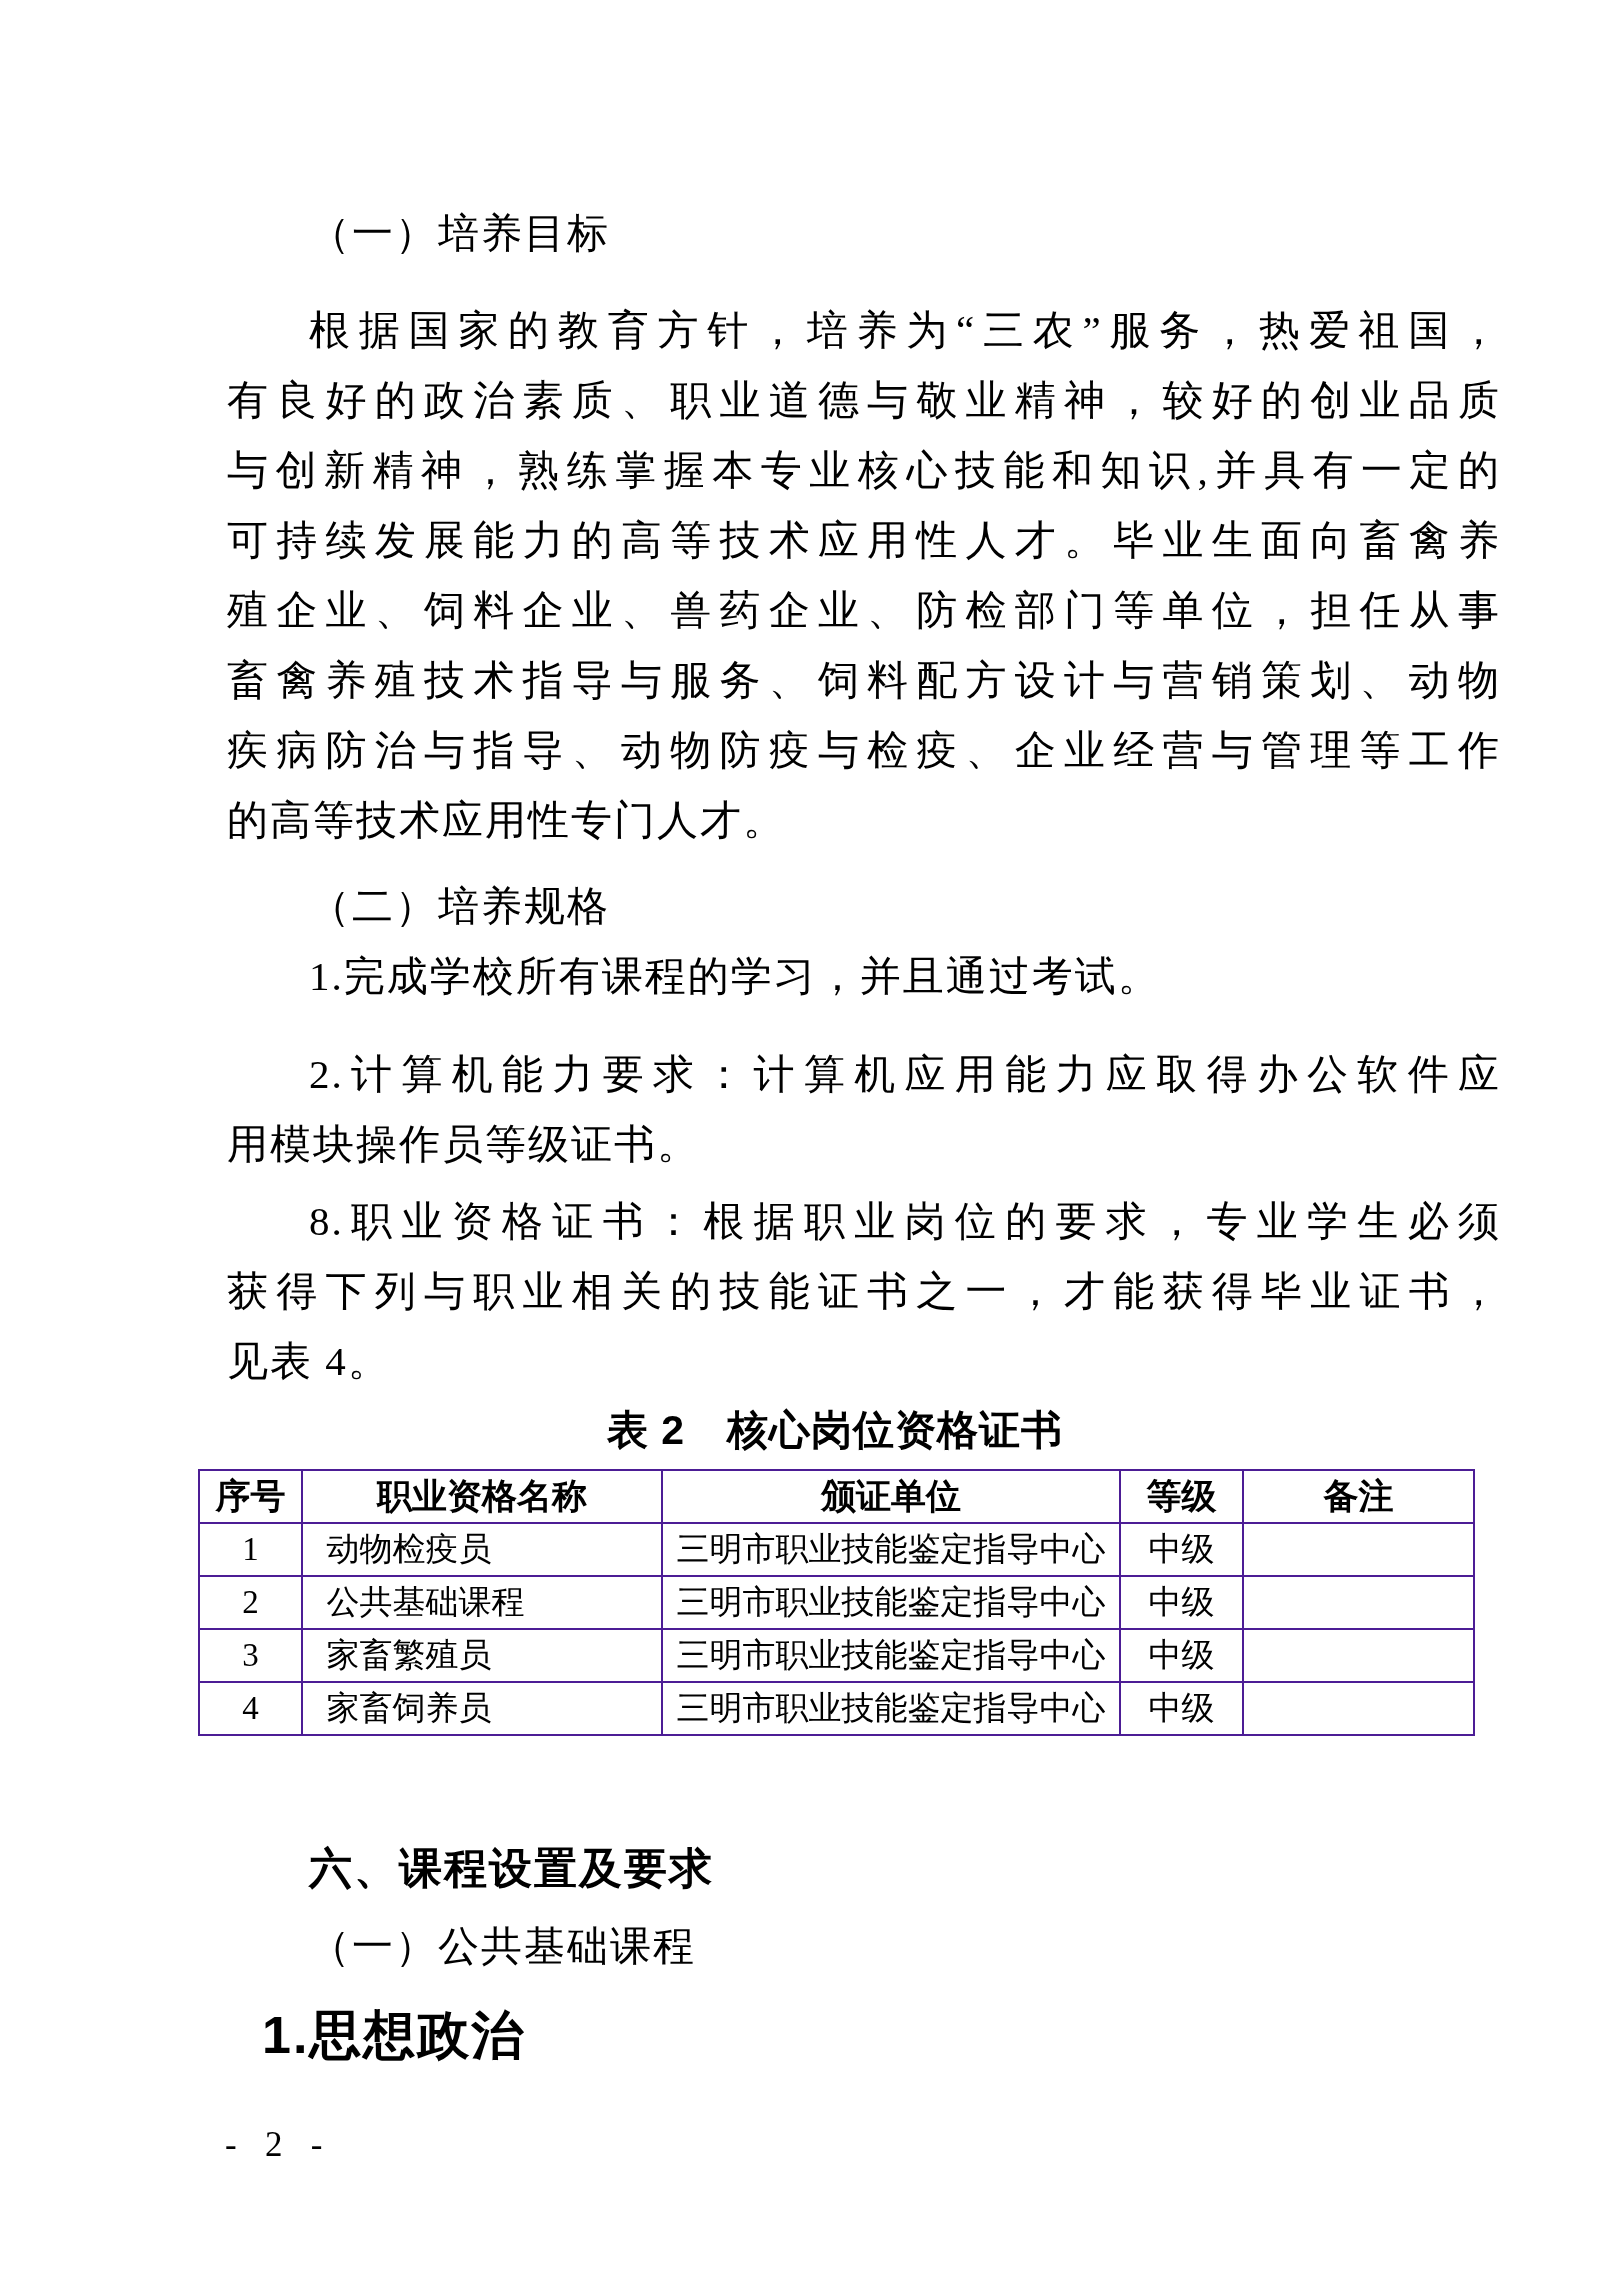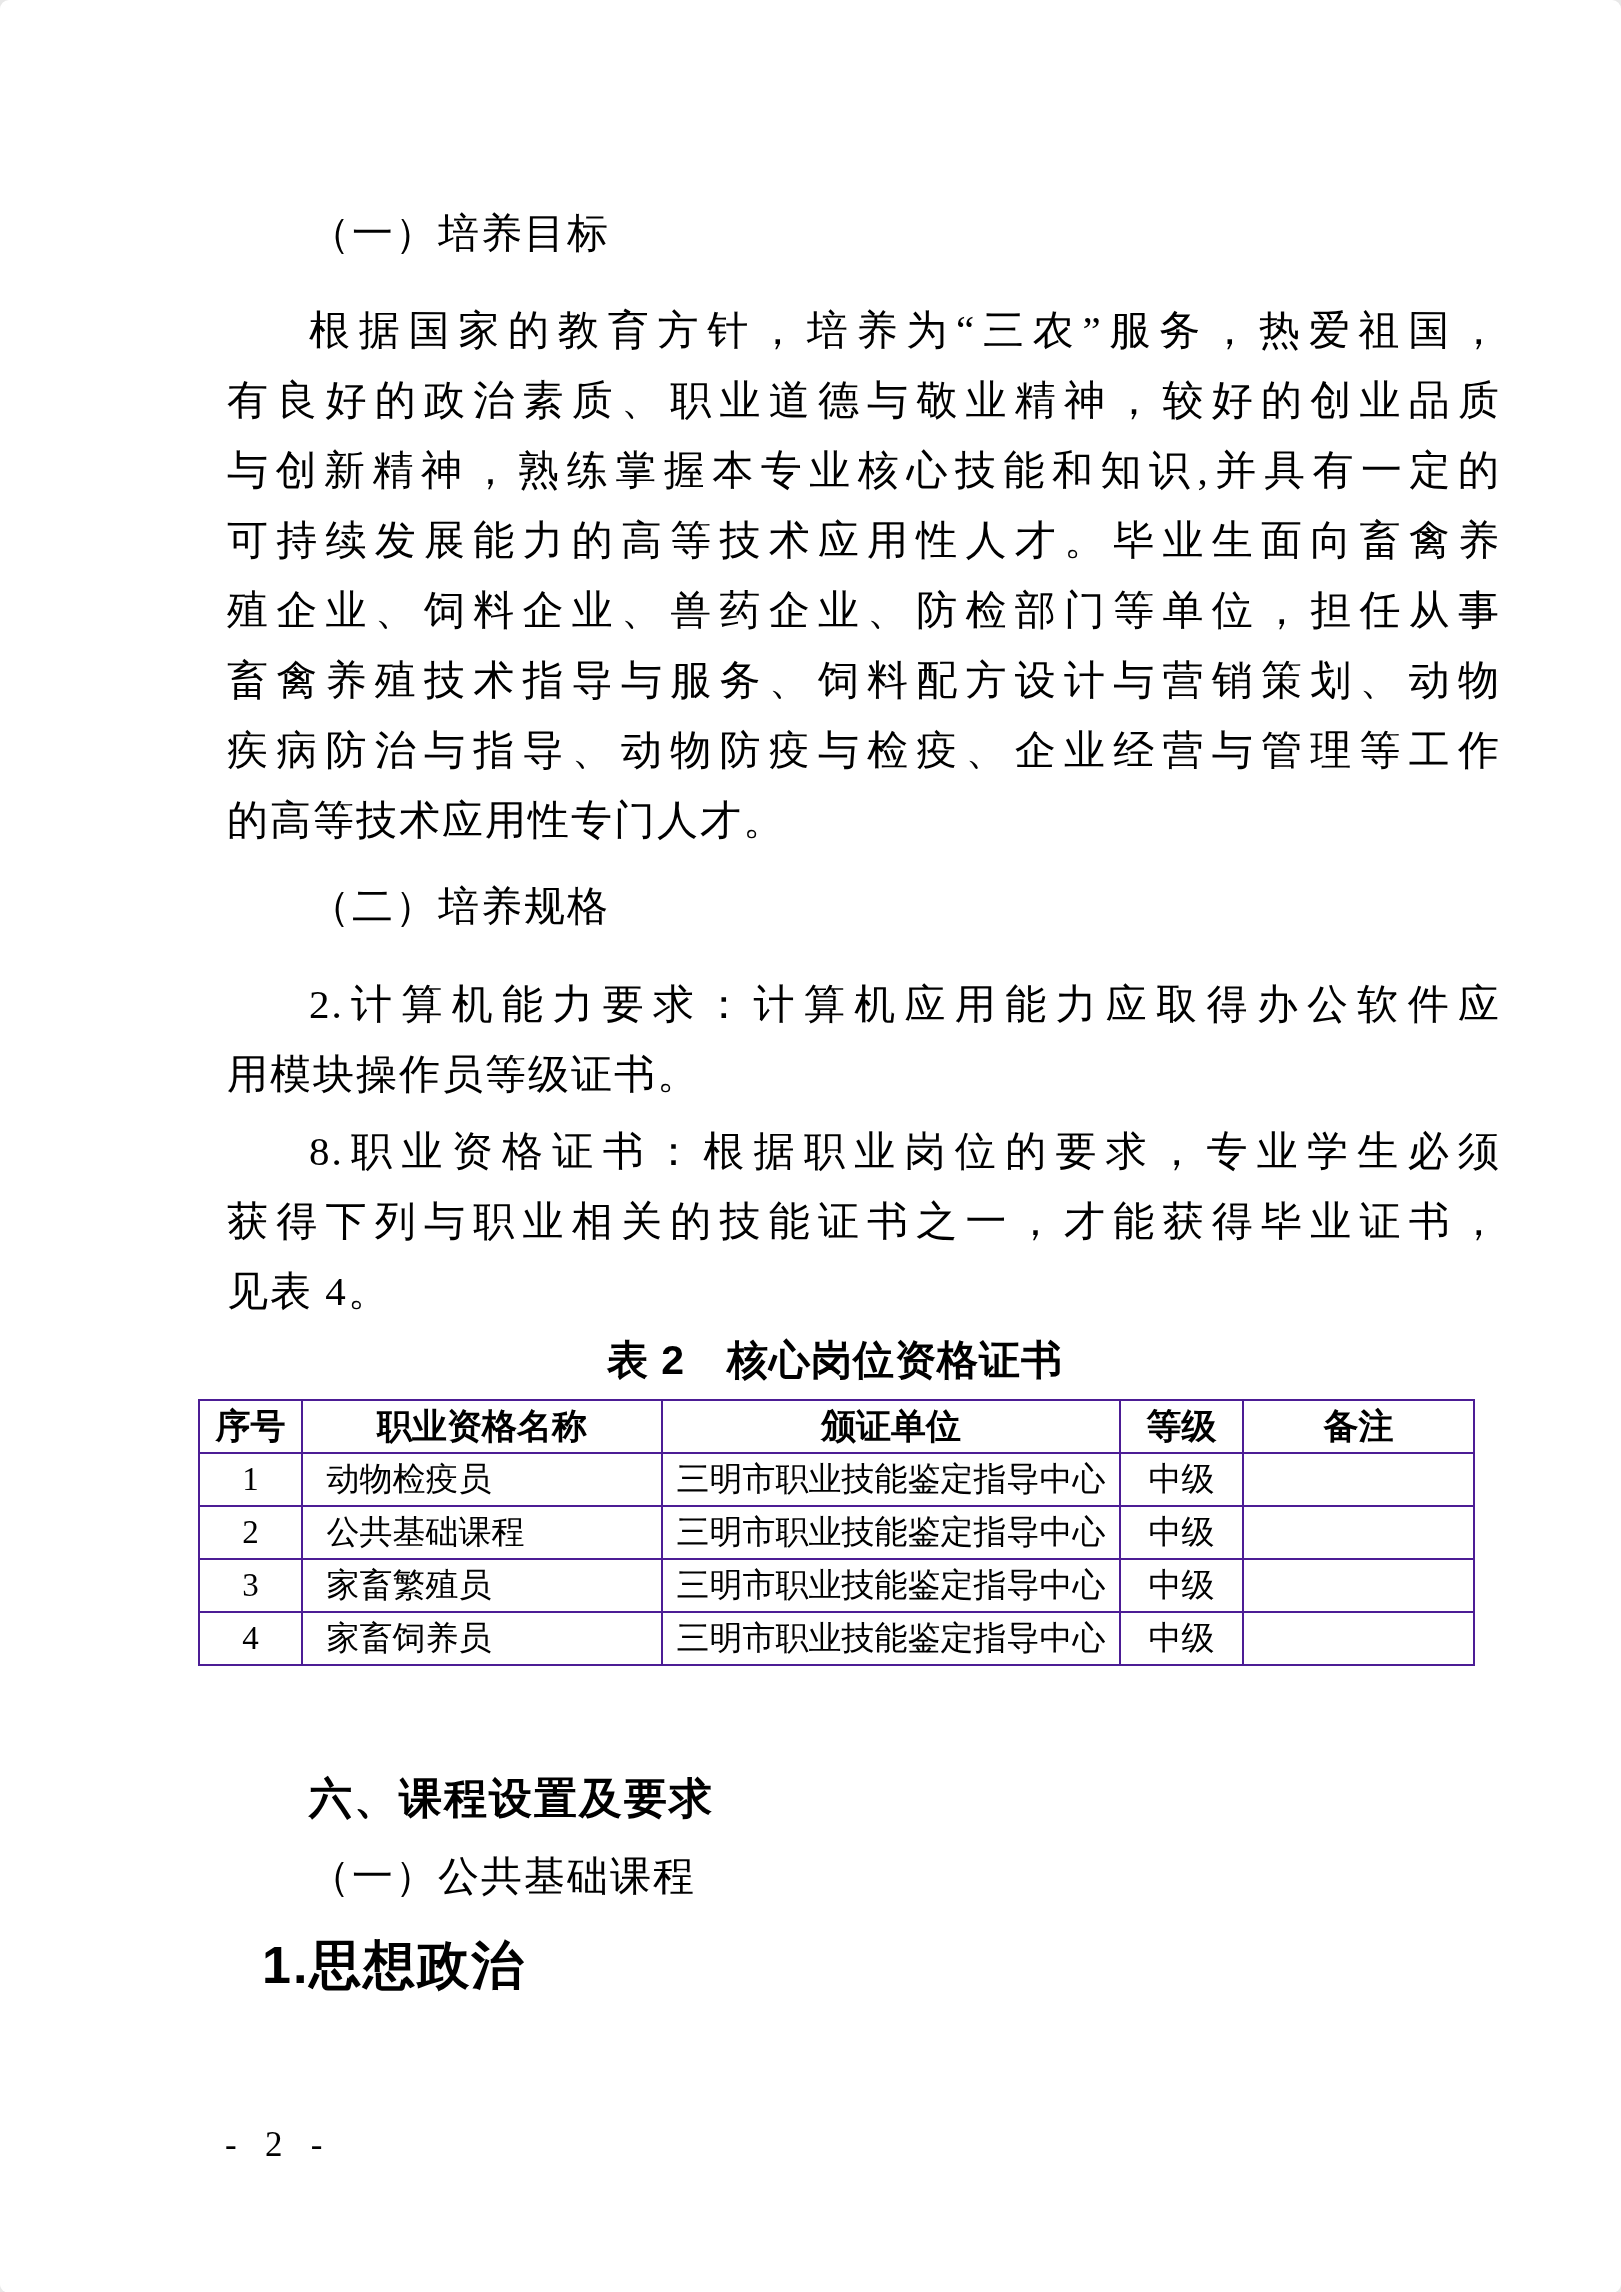--- a/index.html
+++ b/index.html
@@ -5,21 +5,20 @@
   html, body { margin: 0; padding: 0; background: #e8e8e8; }
   .page {
     position: relative;
     width: 1621px;
     height: 2293px;
     margin: 0 auto;
     background: #ffffff;
     color: #000000;
     font-family: "Liberation Serif", serif;
     overflow: hidden;
-    border-radius: 9px;
   }
   .content { padding: 0 120px 0 227px; }
   .bodyline {
     font-size: 41px;
     height: 70px;
     line-height: 70px;
     letter-spacing: 2px;
     white-space: nowrap;
   }
   .jline {
@@ -127,20 +126,21 @@
       <div class="bodyline jline">与创新精神，熟练掌握本专业核心技能和知识,并具有一定的</div>
       <div class="bodyline jline">可持续发展能力的高等技术应用性人才。毕业生面向畜禽养</div>
       <div class="bodyline jline">殖企业、饲料企业、兽药企业、防检部门等单位，担任从事</div>
       <div class="bodyline jline">畜禽养殖技术指导与服务、饲料配方设计与营销策划、动物</div>
       <div class="bodyline jline">疾病防治与指导、动物防疫与检疫、企业经营与管理等工作</div>
       <div class="bodyline lline">的高等技术应用性专门人才。</div>
     </div>
 
     <div class="h-section mt-h2">（二）培养规格</div>
 
+    <div class="bodyline lline indent">1.完成学校所有课程的学习，并且通过考试。</div>
 
     <div class="para-2">
       <div class="bodyline jline indent">2.计算机能力要求：计算机应用能力应取得办公软件应</div>
       <div class="bodyline lline">用模块操作员等级证书。</div>
     </div>
 
     <div class="para-3">
       <div class="bodyline jline indent">8.职业资格证书：根据职业岗位的要求，专业学生必须</div>
       <div class="bodyline jline">获得下列与职业相关的技能证书之一，才能获得毕业证书，</div>
       <div class="bodyline lline">见表 4。</div>

